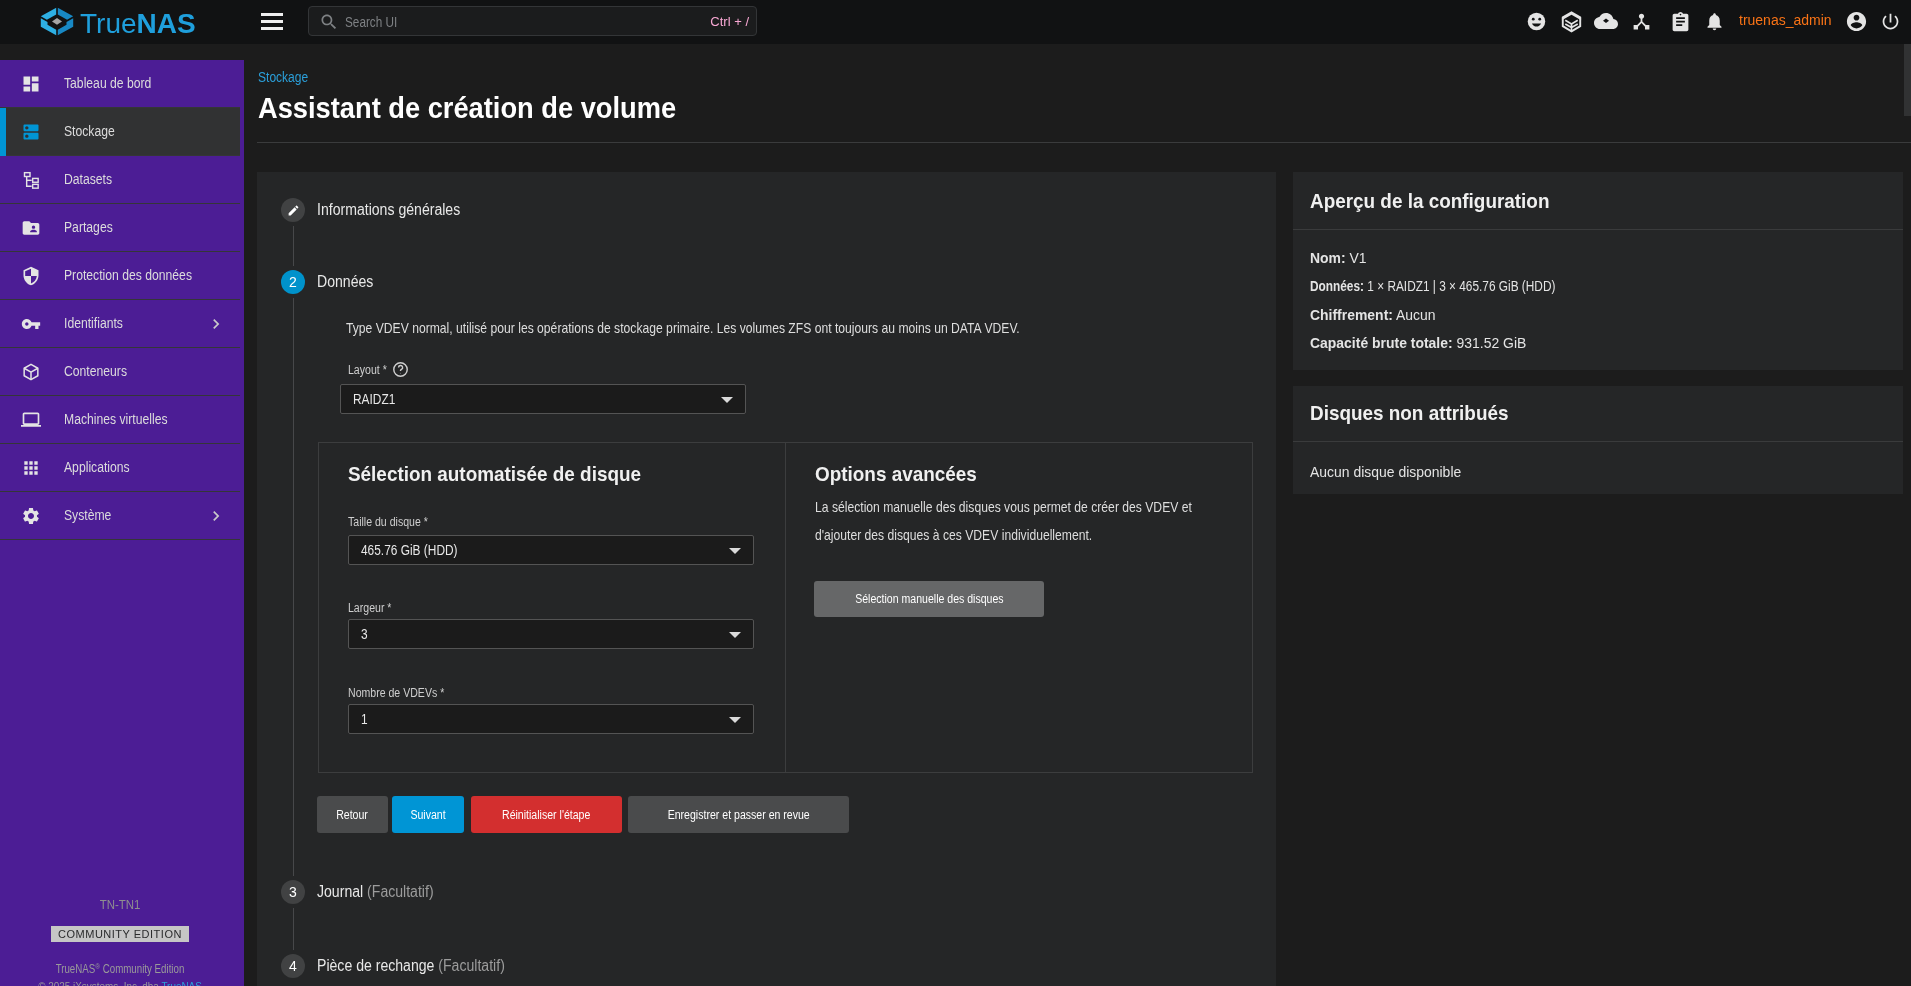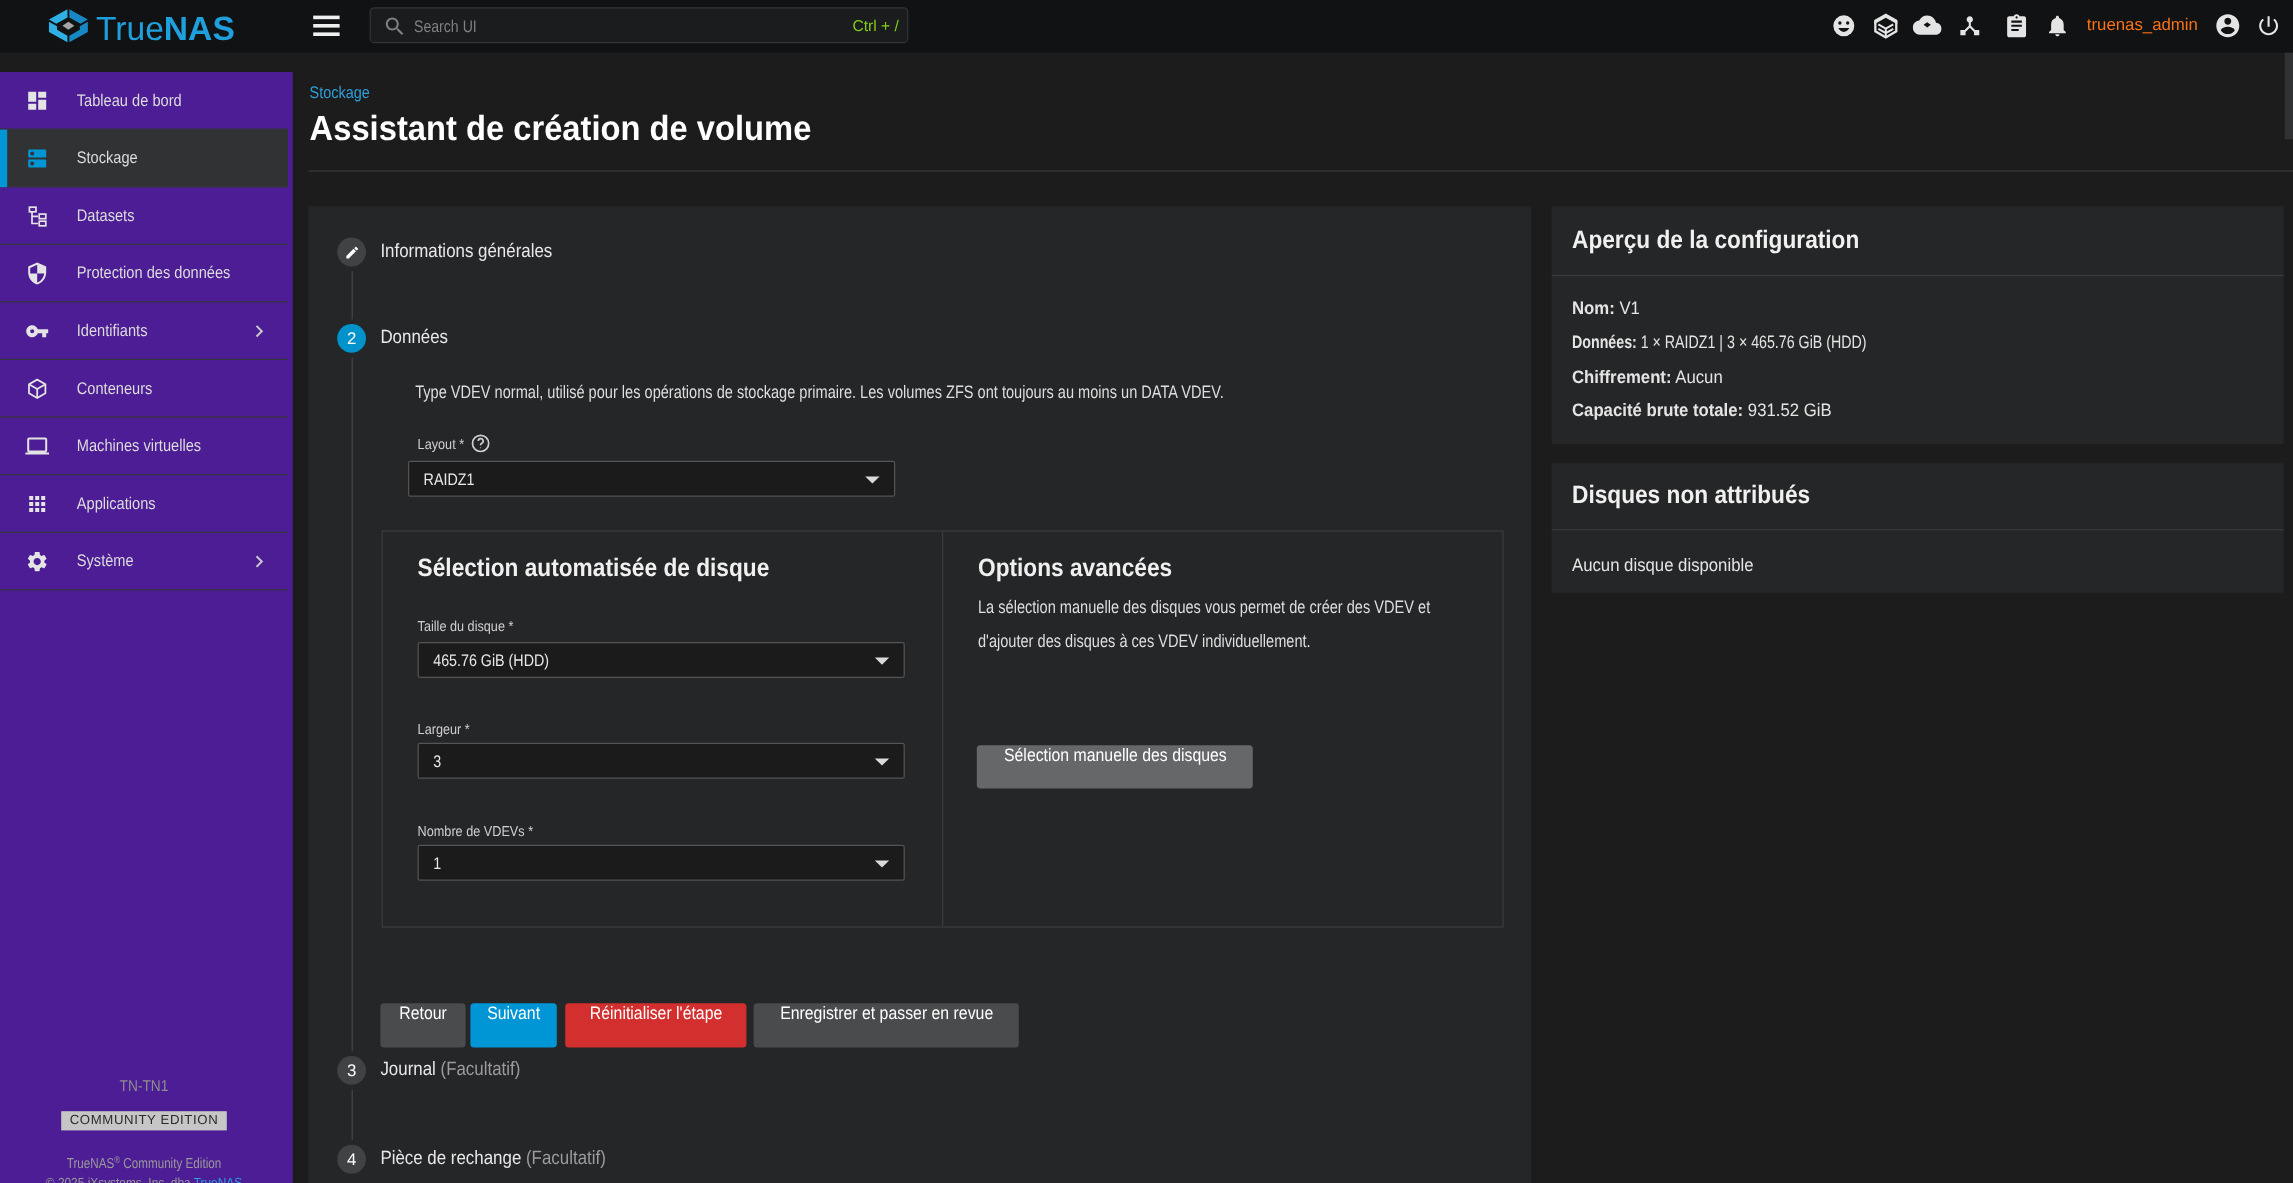--- a/index.html
+++ b/index.html
@@ -8,21 +8,21 @@
   .abs { position:absolute; }
   
   #topbar { position:absolute; left:0; top:0; width:1911px; height:44px; background:#111213; }
   #logo { position:absolute; left:39px; top:7px; }
   #hamburger { position:absolute; left:261px; top:13px; width:22px; height:18px; }
   #hamburger div { height:3px; background:#efefef; margin-bottom:4px; }
   #searchbox { position:absolute; left:308px; top:6px; width:449px; height:30px;
     background:#1b1c1d; border:1px solid #333537; border-radius:4px; }
   #searchbox .ph { position:absolute; left:36px; top:7px; font-size:14px; color:#7e8184;
     transform:scaleX(0.84); transform-origin:left center; }
-  #searchbox .kbd { position:absolute; right:7px; top:7px; font-size:13px; color:#84cc16; }
+  #searchbox .kbd { position:absolute; right:7px; top:7px; font-size:13px; color:#f9a8d4; }
   .topicon { position:absolute; top:8px; width:26px; height:26px; display:flex;
     align-items:center; justify-content:center; }
   #username { position:absolute; left:1739px; top:12px; font-size:14px; color:#f97316; }
   
   #sidebar { position:absolute; left:0; top:44px; width:244px; height:942px; background:#4c1d95;margin-top:16px; }
   .mitem { position:relative; width:240px; height:48px; border-bottom:1px solid #353637; }
   .mitem .ic { position:absolute; left:21px; top:14px; width:20px; height:20px; }
   .mitem .lb { position:absolute; left:64px; top:15px; font-size:14px; color:#dcdcdc;
     transform:scaleX(0.87); transform-origin:left center; white-space:nowrap; }
   .mitem .chev { position:absolute; right:14px; top:14px; width:20px; height:20px; }
@@ -45,22 +45,22 @@
   .steplabel .opt { color:#9c9c9c; }
   .vline { position:absolute; width:1px; background:#47484a; }
   .formlabel { position:absolute; font-size:12px; color:#cfcfcf;
     transform:scaleX(0.88); transform-origin:left top; white-space:nowrap; }
   .select { position:absolute; width:406px; height:30px; background:#1b1b1b;
     border:1px solid #545454; border-radius:2px; }
   .select .val { position:absolute; left:12px; top:6px; font-size:14px; color:#e8e8e8;
     transform:scaleX(0.85); transform-origin:left top; white-space:nowrap; }
   .select .arr { position:absolute; right:12px; top:12px; width:0; height:0;
     border-left:6px solid transparent; border-right:6px solid transparent; border-top:6px solid #dadada; }
-  .btn { position:absolute; height:37px; border-radius:3px; color:#fff; font-size:15px;
-    display:flex; align-items:flex-start; justify-content:center;margin-top:40px; }
+  .btn { position:absolute; height:37px; border-radius:3px; color:#fff; font-size:12px;
+    display:flex; align-items:center; justify-content:center; }
   .btn span { transform:scaleX(0.88); transform-origin:center; white-space:nowrap; }
   .cx81 { transform:scaleX(0.81); transform-origin:left top; white-space:nowrap; }
   .cx90 { transform:scaleX(0.90); transform-origin:left top; white-space:nowrap; }
   .cx79 { transform:scaleX(0.79); transform-origin:left top; white-space:nowrap; }
   .cx93 { transform:scaleX(0.93); transform-origin:left top; white-space:nowrap; }
 </style>
 </head>
 <body>
 
 <div id="contentbg" class="abs" style="left:240px; top:44px; width:1671px; height:942px; background:#1c1c1c;"></div>
@@ -164,20 +164,26 @@
     </div>
   <div class="mitem">
       <svg class="ic" viewBox="0 0 24 24" fill="none" stroke="#e4e4e4" stroke-width="1.7">
         <rect x="4.2" y="3.2" width="6.6" height="4.6"></rect>
         <path d="M6.8 7.8v11.7h6" fill="none"></path>
         <path d="M6.8 12.4h6" fill="none"></path>
         <rect x="14" y="10.1" width="6.6" height="4.6"></rect>
         <rect x="14" y="17.2" width="6.6" height="4.6"></rect>
       </svg>
       <span class="lb">Datasets</span>
+    </div>
+  <div class="mitem">
+      <svg class="ic" viewBox="0 0 24 24" fill="#e4e4e4">
+        <path d="M20 6h-8l-2-2H4c-1.1 0-2 .9-2 2v12c0 1.1.9 2 2 2h16c1.1 0 2-.9 2-2V8c0-1.1-.9-2-2-2zm-5 3c1.1 0 2 .9 2 2s-.9 2-2 2-2-.9-2-2 .9-2 2-2zm4 8h-8v-1c0-1.33 2.67-2 4-2s4 .67 4 2v1z"></path>
+      </svg>
+      <span class="lb">Partages</span>
     </div>
   <div class="mitem">
       <svg class="ic" viewBox="0 0 24 24" fill="#e4e4e4">
         <path d="M12 1L3 5v6c0 5.55 3.84 10.74 9 12 5.16-1.26 9-6.45 9-12V5l-9-4zm0 10.99h7c-.53 4.12-3.28 7.79-7 8.94V12H5V6.3l7-3.11v8.8z"></path>
       </svg>
       <span class="lb">Protection des données</span>
     </div>
   <div class="mitem">
       <svg class="ic" viewBox="0 0 24 24" fill="#e4e4e4">
         <path d="M12.65 10C11.83 7.67 9.61 6 7 6c-3.31 0-6 2.69-6 6s2.69 6 6 6c2.61 0 4.83-1.67 5.65-4H17v4h4v-4h2v-4H12.65zM7 14c-1.1 0-2-.9-2-2s.9-2 2-2 2 .9 2 2-.9 2-2 2z"></path>

